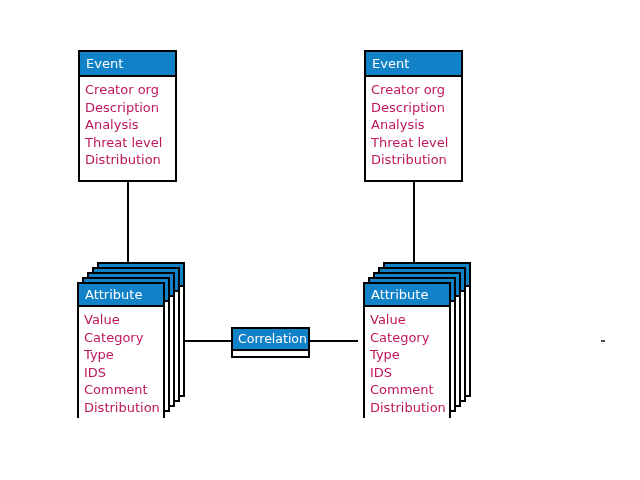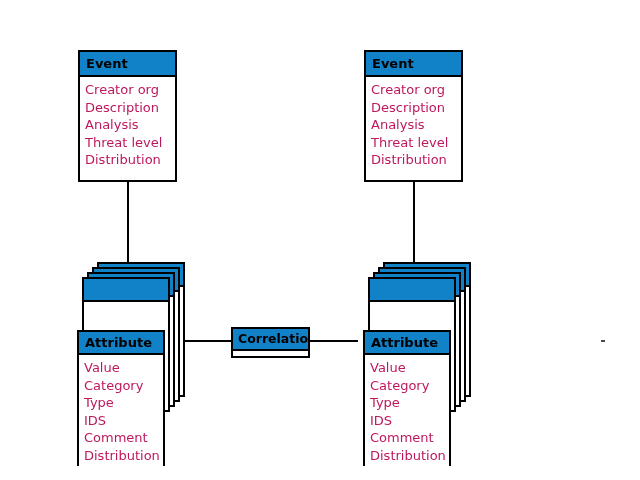--- a/index.html
+++ b/index.html
@@ -20,22 +20,22 @@
   
   .entity {
     position: absolute;
     box-sizing: border-box;
     background: #ffffff;
     border: 2px solid #000000;
   }
   .entity-header {
     box-sizing: border-box;
     background: #1282c8;
-    color: #000000;
-    font-weight: bold;
+    color: #ffffff;
+    font-weight: normal;
     font-size: 13px;
     line-height: 21px;
     height: 23px;
     padding: 0 11px 0 6px;
     border-bottom: 2px solid #000000;
     white-space: nowrap;
     overflow: hidden;
   }
   .entity-body {
     box-sizing: border-box;
@@ -90,21 +90,20 @@
   .stack-card.c3 { left: 10px; top: 10px; }
   .stack-card.c4 { left: 5px;  top: 15px; }
 
   
   .stack-front {
     position: absolute;
     left: 0px;
     top: 20px;
     width: 88px;
     height: 136px;
-    margin-top: 48px;
   }
 
   
   #correlation-box {
     left: 231px;
     top: 327px;
     width: 79px;
     height: 31px;
   }
   #correlation-box .entity-header {

